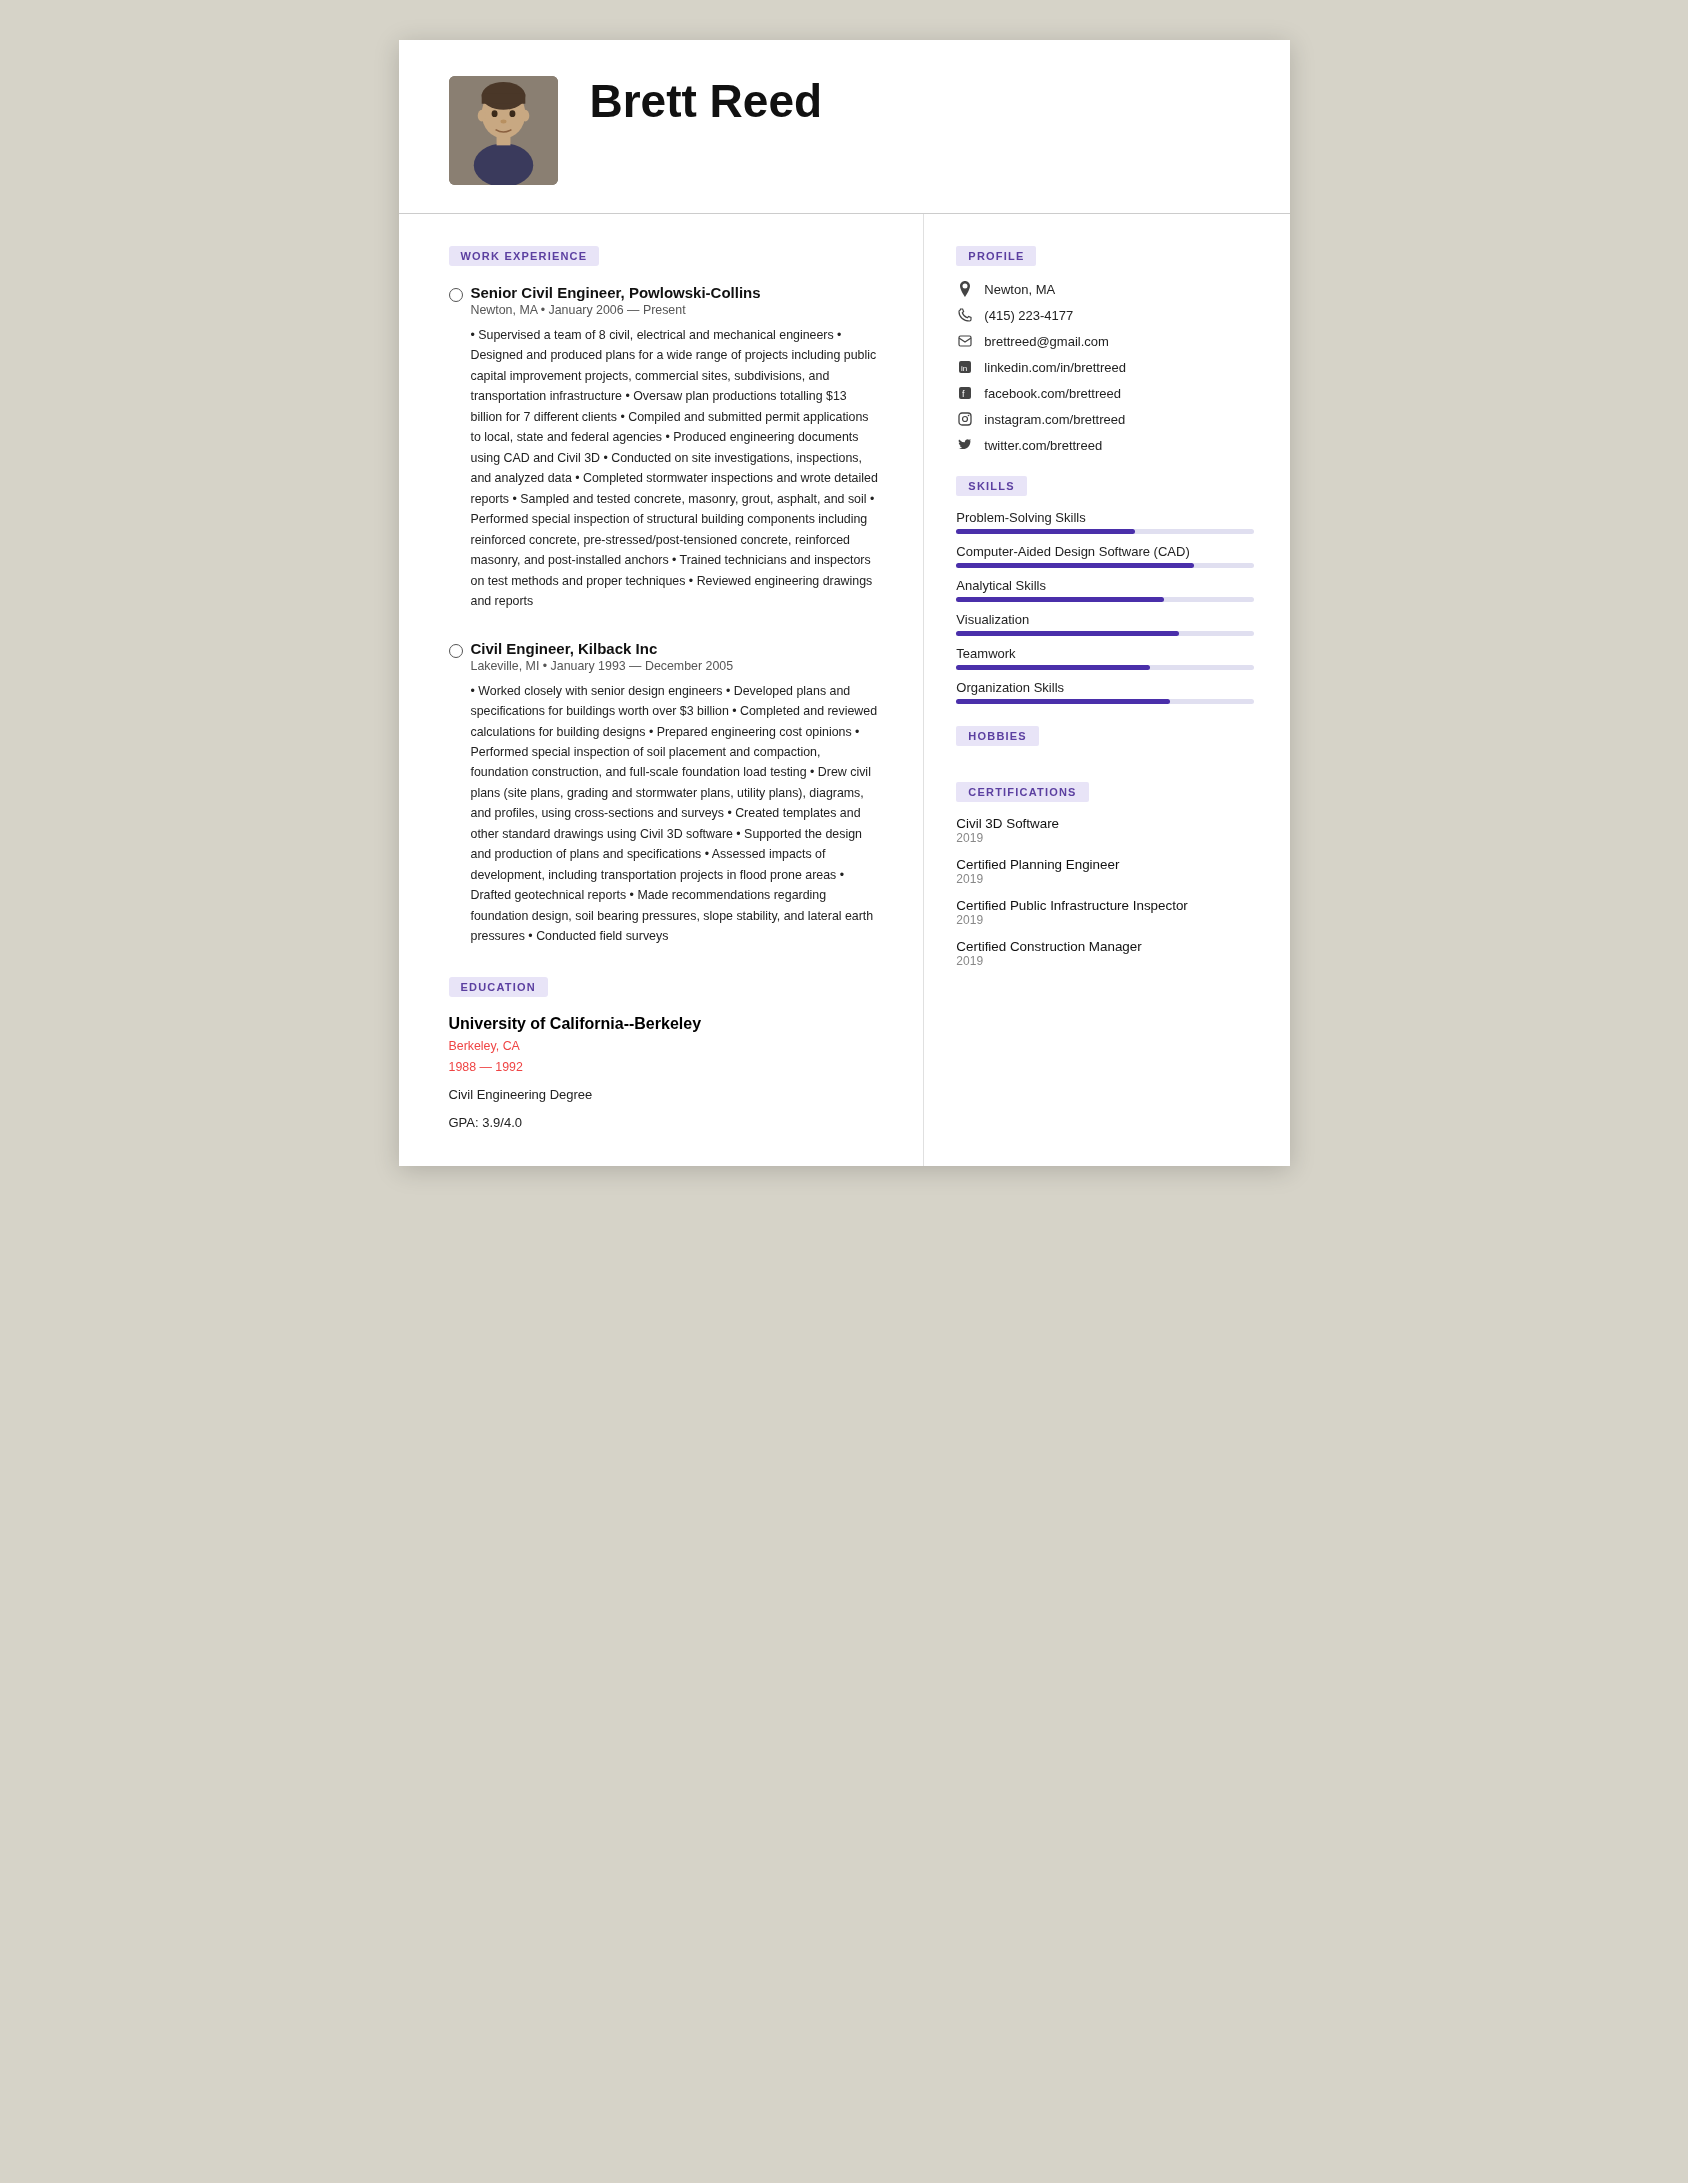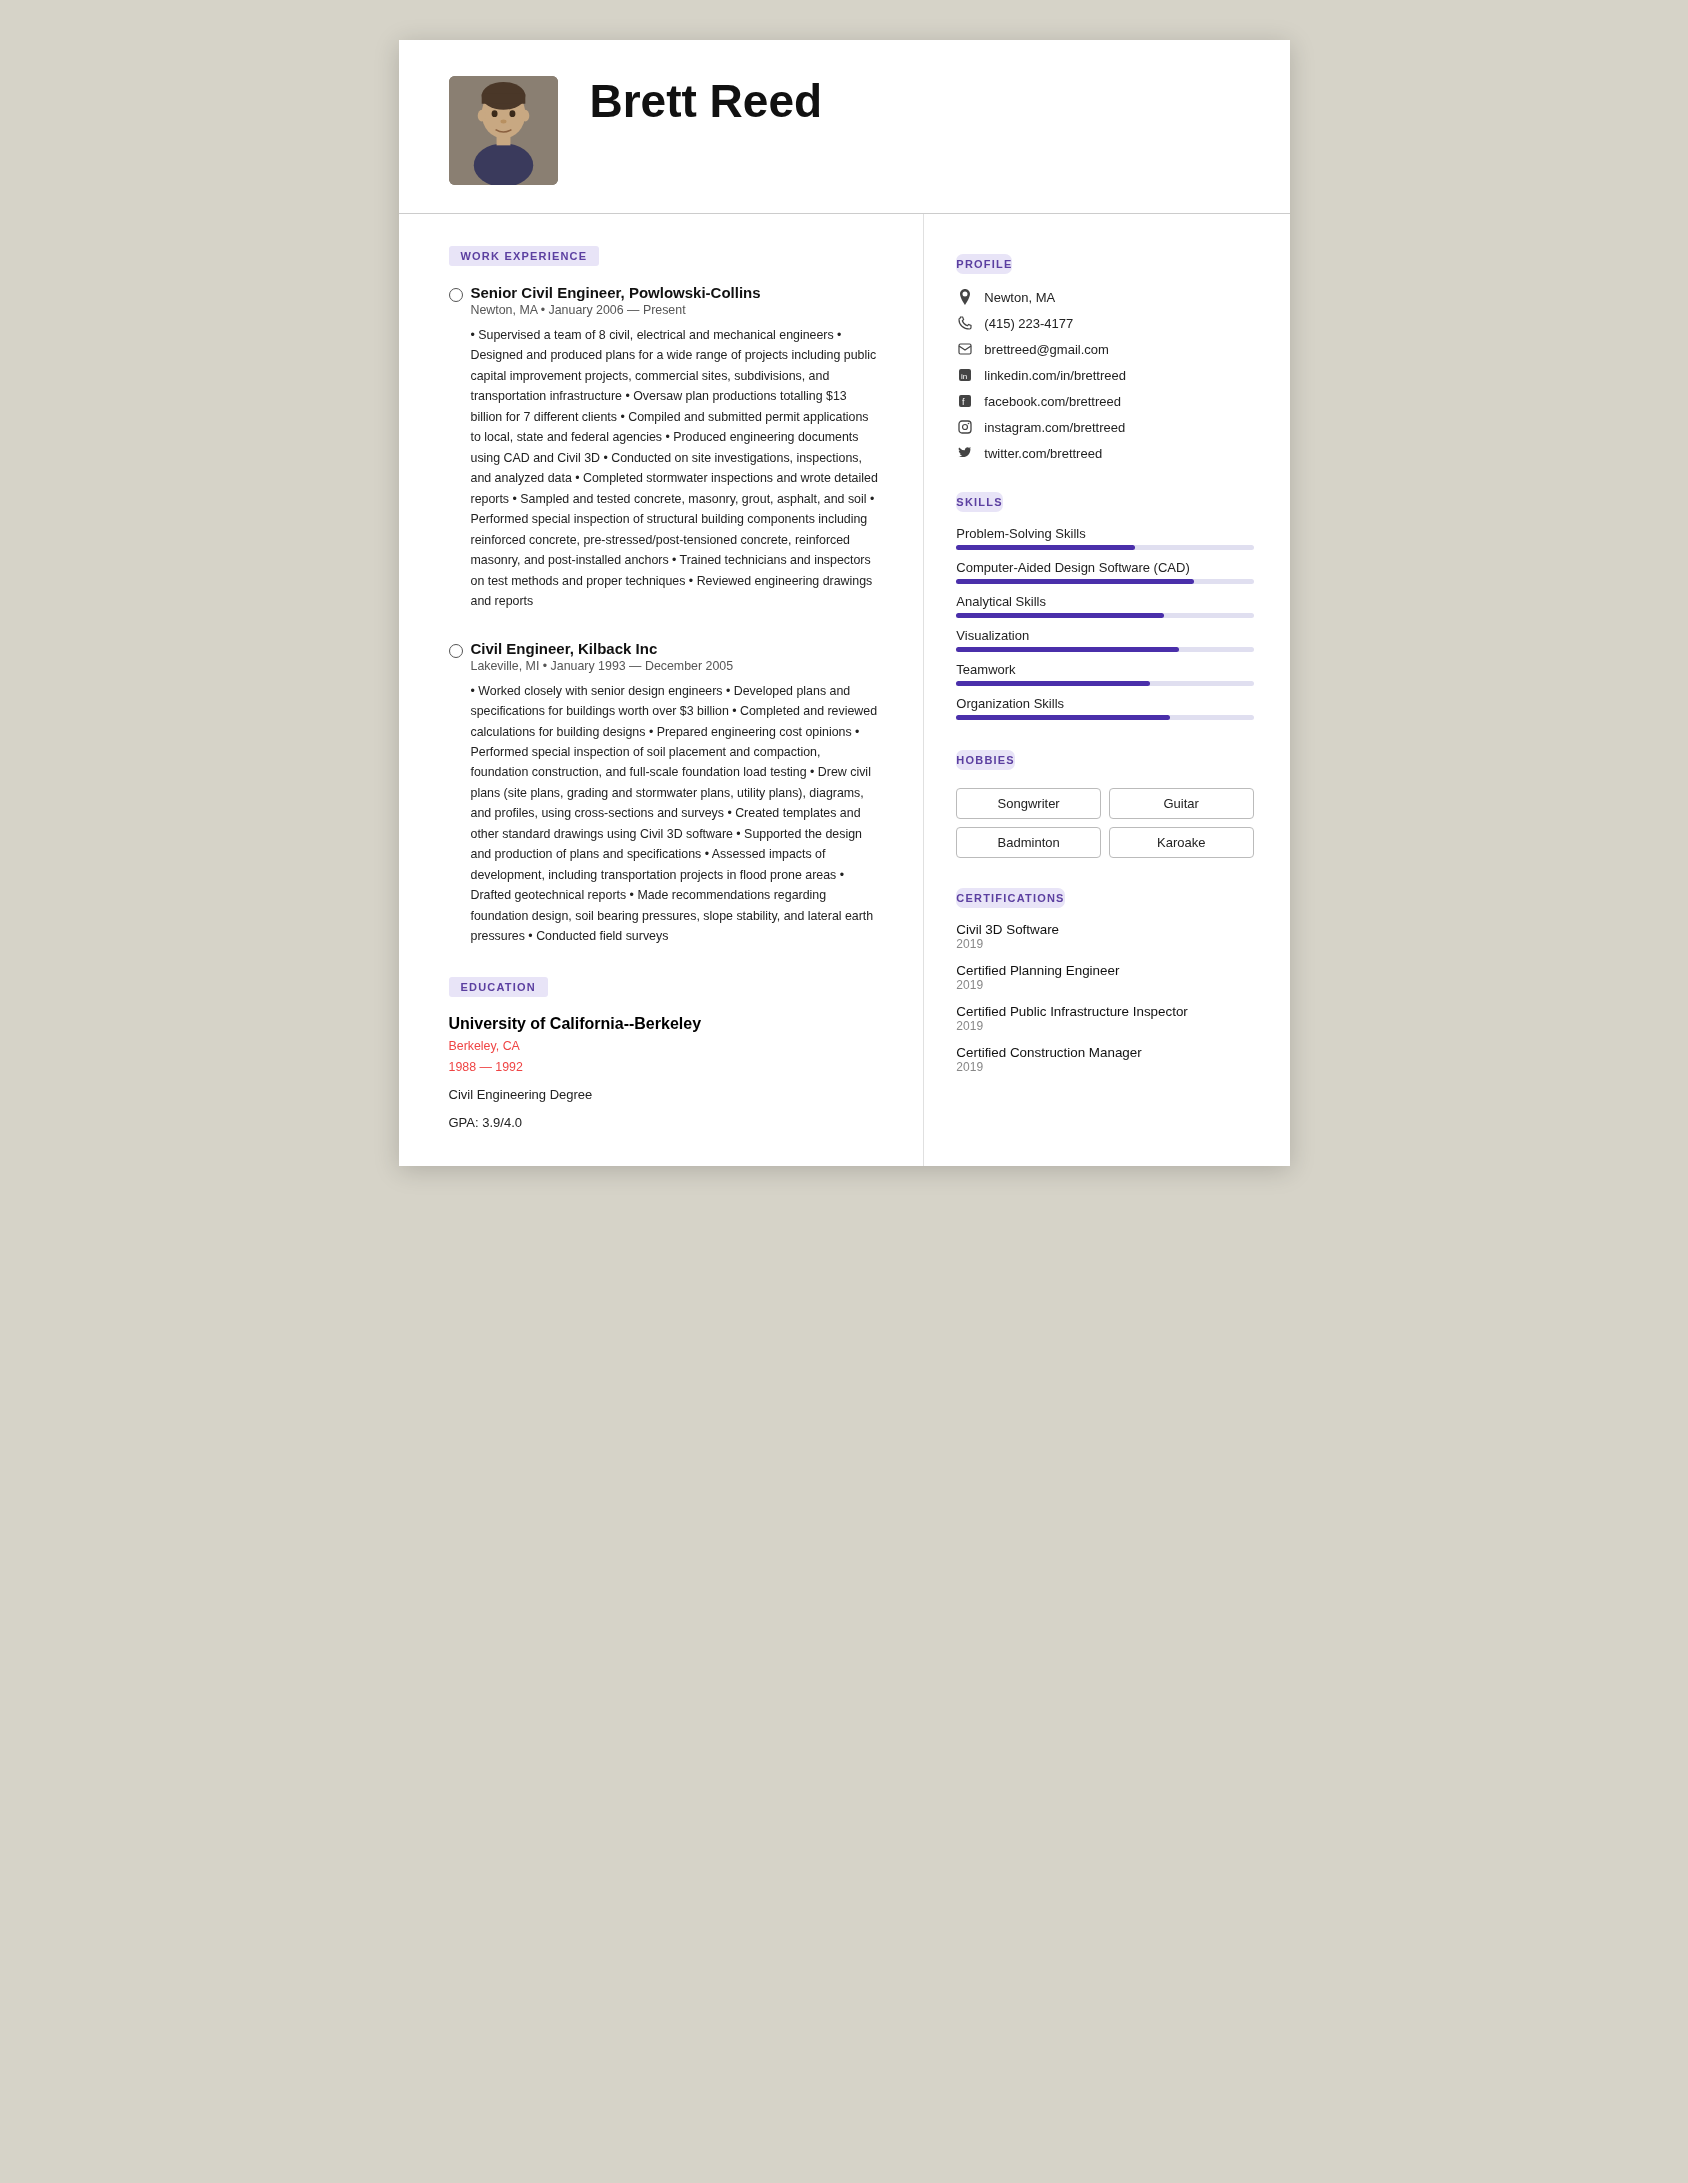--- a/index.html
+++ b/index.html
@@ -77,25 +77,24 @@
       margin-bottom: 18px;
       text-transform: uppercase;
     }
     .section-label-right {
       display: inline-block;
       background: #e8e4f7;
       color: #5b3fa0;
       font-size: 11px;
       font-weight: 800;
       letter-spacing: 1.2px;
-      padding: 4px 0;
-      border-radius: 7px;
+      padding: 4px 12px;
+      border-radius: 2px;
       margin-bottom: 14px;
       text-transform: uppercase;
-      margin-top: 8px;
     }
     .work-entry {
       margin-bottom: 28px;
       position: relative;
       padding-left: 22px;
     }
     .work-entry::before {
       content: '';
       width: 12px;
       height: 12px;
@@ -398,26 +397,20 @@
     <div class="skill-name">Organization Skills</div>
     <div class="skill-bar-bg">
       <div class="skill-bar-fill" style="width:72%"></div>
     </div>
   </div>
           </div>
       </div>
 
       <div class="hobbies-section">
         <div class="section-label-right">HOBBIES</div>
-        <div class="hobbies-grid" id="hobbies-grid">
-            <div class="hobby-tag">Songwriter</div>
-            <div class="hobby-tag">Guitar</div>
-            <div class="hobby-tag">Badminton</div>
-            <div class="hobby-tag">Karoake</div>
-          </div>
       </div>
 
       <div>
         <div class="section-label-right">CERTIFICATIONS</div>
         <div id="certifications-list">
             <div class="cert-item">
     <div class="cert-name">Civil 3D Software</div>
     <div class="cert-year">2019</div>
   </div>
             <div class="cert-item">

